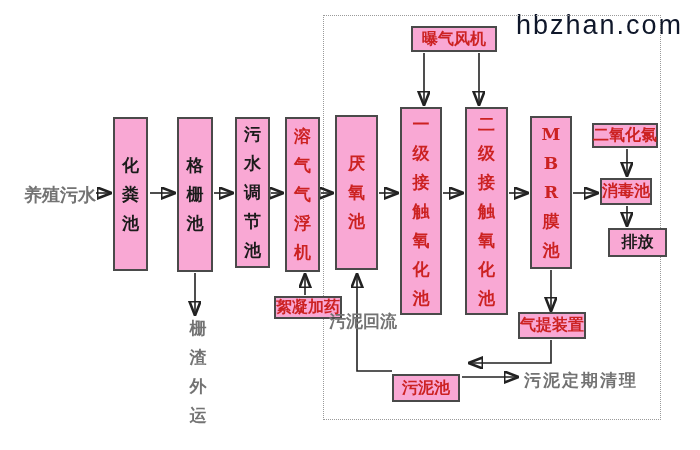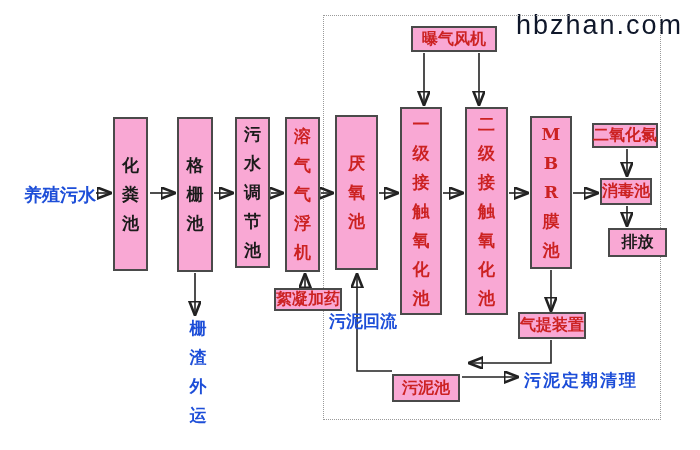--- a/index.html
+++ b/index.html
@@ -51,21 +51,21 @@
     font-size: 16px;
     font-weight: bold;
     white-space: nowrap;
     letter-spacing: 0px;
   }
   .red  { color: #cc2222; }
   .blk  { color: #1b1b1b; }
 
   .flow-label {
     position: absolute;
-    color: #1d4ed8;
+    color: #737373;
     font-size: 17px;
     font-weight: bold;
     white-space: nowrap;
     z-index: 2;
   }
   .vlabel {
     white-space: pre-line;
     text-align: center;
     line-height: 29px;
   }
@@ -89,21 +89,21 @@
   #b2  { left:235px; top:117px; width:35px; height:151px; }
   #b3  { left:285px; top:117px; width:35px; height:155px; }
   #b4  { left:335px; top:115px; width:43px; height:155px; }
   #b5  { left:400px; top:107px; width:42px; height:208px; }
   #b6  { left:465px; top:107px; width:43px; height:208px; }
   #b7  { left:530px; top:116px; width:42px; height:153px; }
   #b8  { left:592px; top:123px; width:66px; height:25px; }
   #b9  { left:600px; top:178px; width:52px; height:27px; }
   #b10 { left:608px; top:228px; width:59px; height:29px; }
   #b11 { left:411px; top:26px;  width:86px; height:26px; }
-  #b12 { left:274px; top:288px; width:68px; height:23px;font-family:Liberation Serif, serif; }
+  #b12 { left:274px; top:296px; width:68px; height:23px;font-family:Liberation Serif, serif; }
   #b13 { left:518px; top:312px; width:68px; height:27px; }
   #b14 { left:392px; top:374px; width:68px; height:28px; }
 
   #lbl-influent { left:24px;  top:183px; font-size:18px; }
   #lbl-sludge-return { left:329px; top:310px; }
   #lbl-sludge-disposal { left:524px; top:369px; letter-spacing:2px; }
   #lbl-screenings { left:187px; top:314px; width:22px; }
 </style>
 </head>
 <body>

